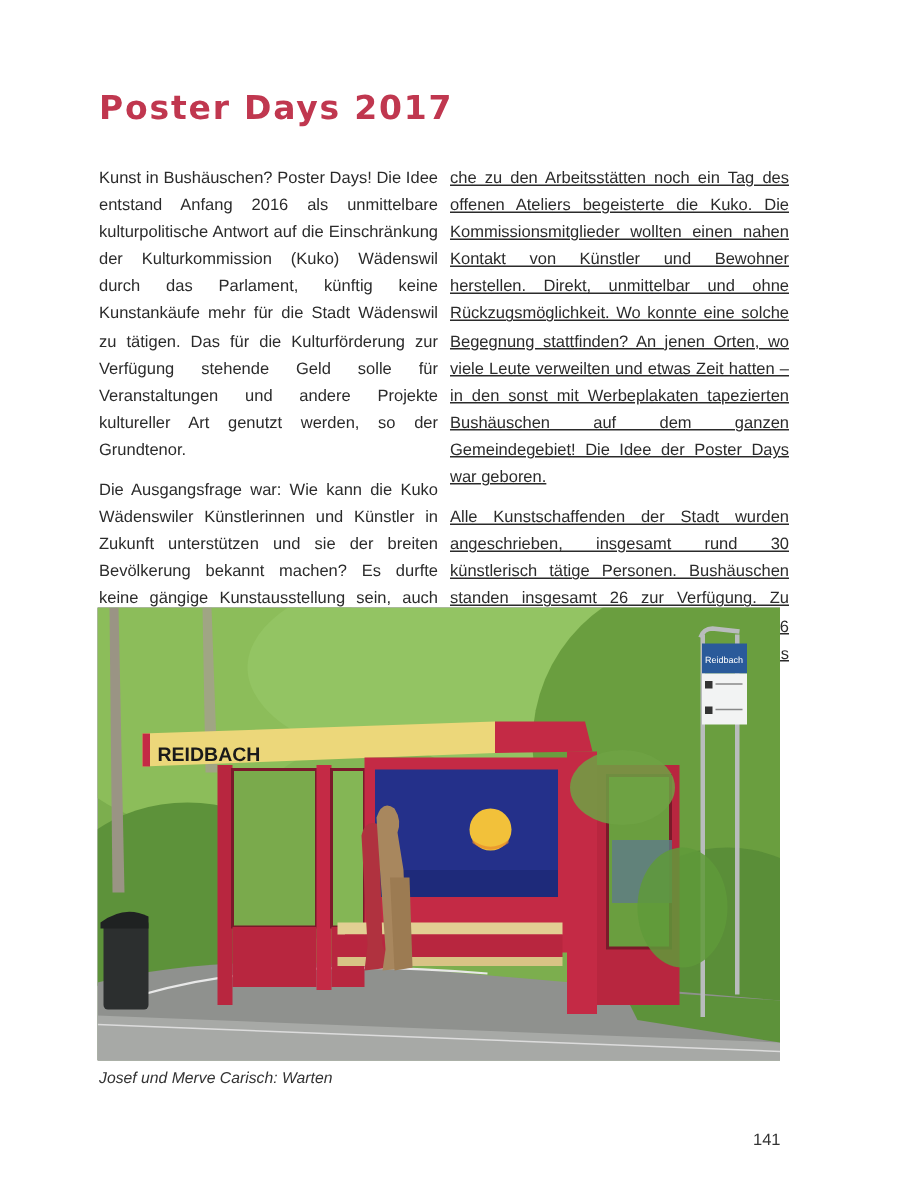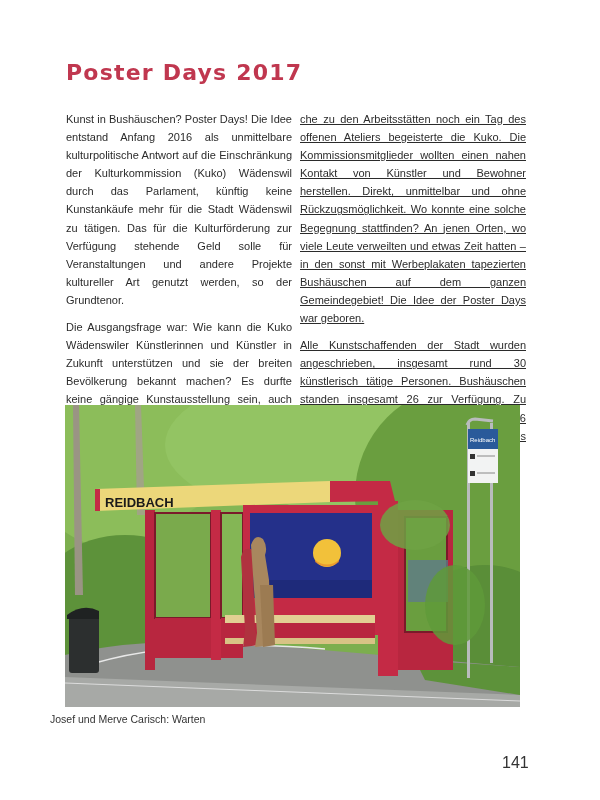--- a/index.html
+++ b/index.html
@@ -15,22 +15,22 @@
          text-align: justify; hyphens: manual; color: #2b2b2b; }
   .col.left { left: 66px; }
   .col.right { left: 300px; text-decoration: underline; }
   .col p { margin: 0 0 9px 0; }
   .col p.cont { text-align-last: justify; }
 
   .photo { position: absolute; left: 65px; top: 405px; width: 455px; height: 302px; overflow: hidden;
            background: #737373; }
   .photo svg { display: block; }
 
-  .caption { position: absolute; left: 50px; top: 713px; font-size: 10.5px; color: #333; }
-  .pageno { position: absolute; left: 502px; top: 754px; font-size: 16px; color: #333; }
+  .caption { position: absolute; left: 66px; top: 713px; font-size: 10.5px; color: #333; font-style: italic; }
+  .pageno { position: absolute; left: 502px; top: 754px; font-size: 11px; color: #333; }
 </style>
 </head>
 <body>
 
 <div class="page">
 
   <h1 class="title">Poster Days 2017</h1>
 
   <div class="col left">
     <p>Kunst in Bushäuschen? Poster Days! Die Idee entstand Anfang 2016 als unmittelbare kulturpolitische Antwort auf die Einschränkung der Kulturkommission (Kuko) Wädenswil durch das Parlament, künftig keine Kunstankäufe mehr für die Stadt Wädenswil zu tätigen. Das für die Kulturförderung zur Verfügung stehende Geld solle für Veranstaltungen und andere Projekte kultureller Art genutzt werden, so der Grundtenor.</p>

